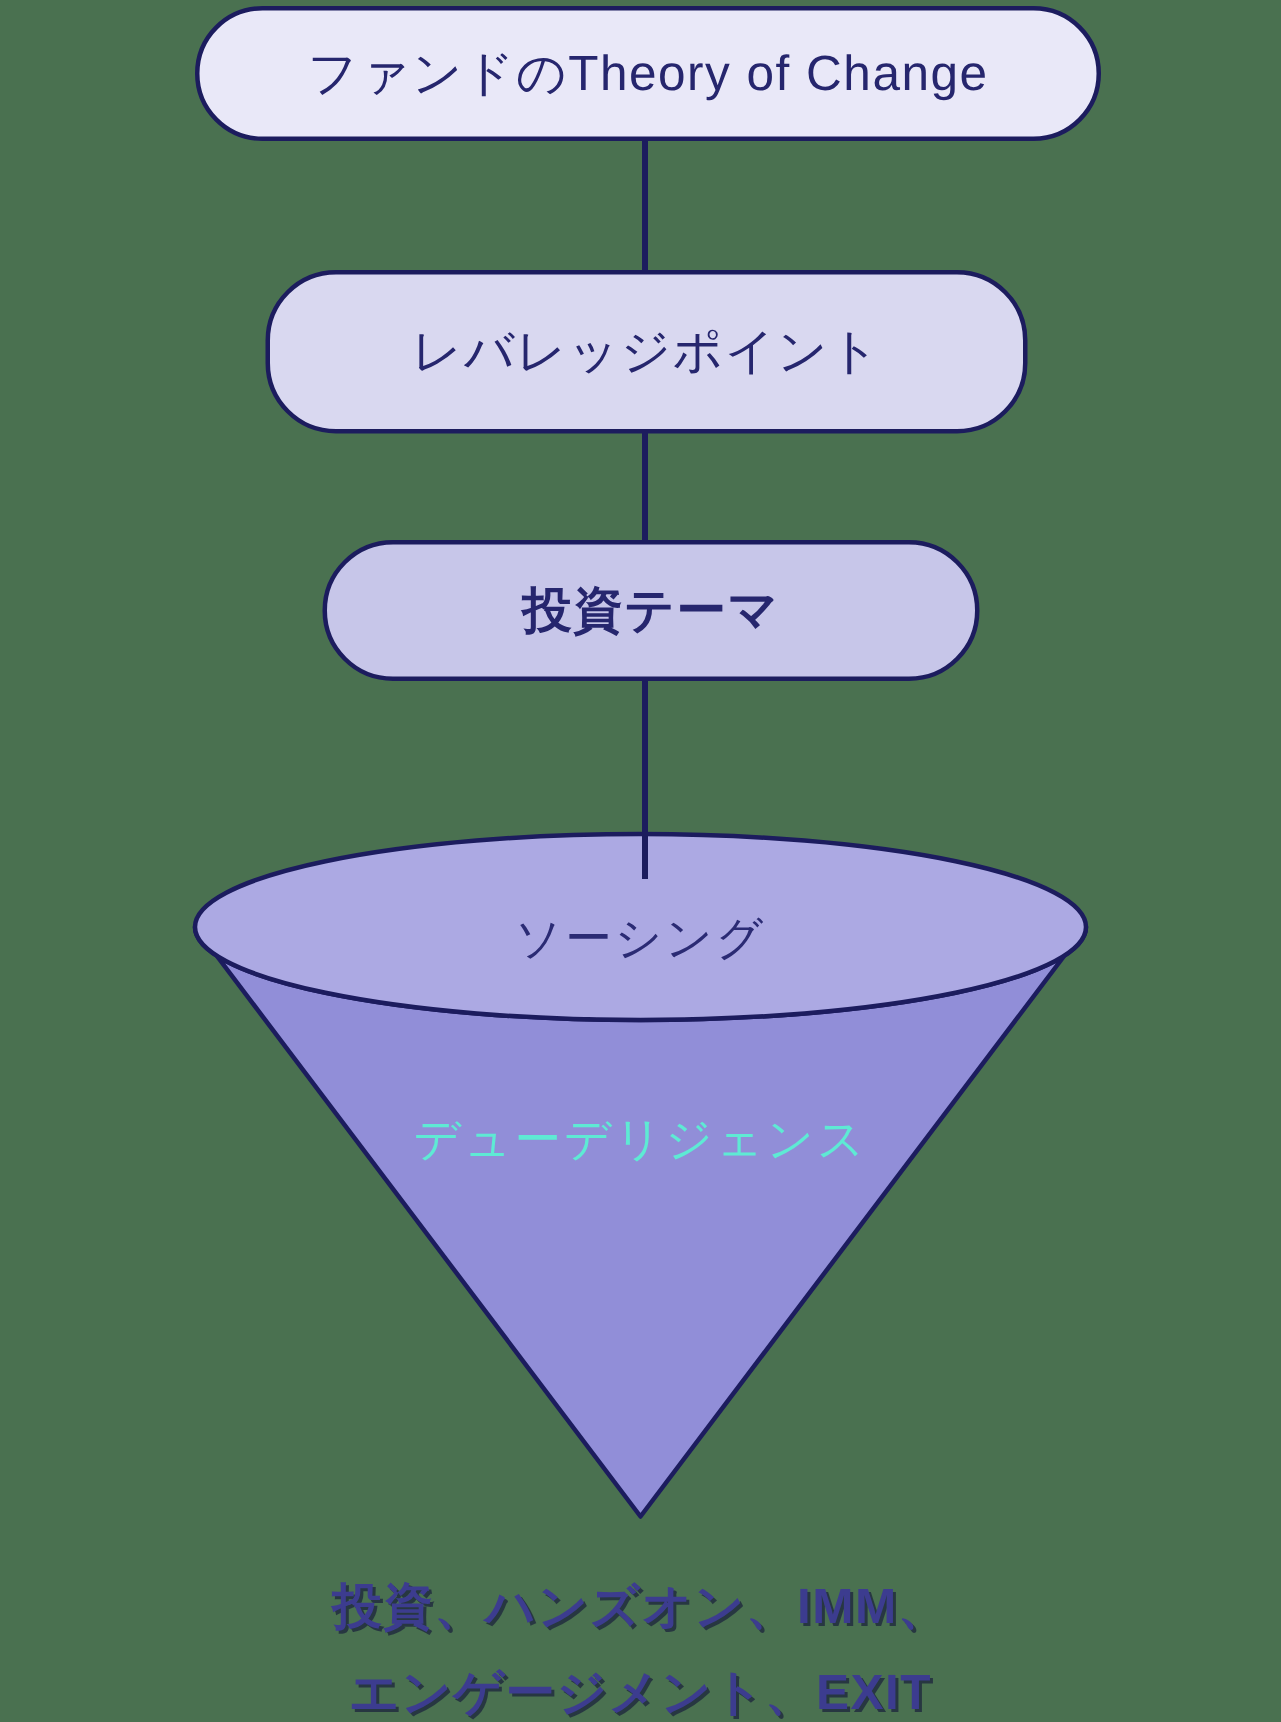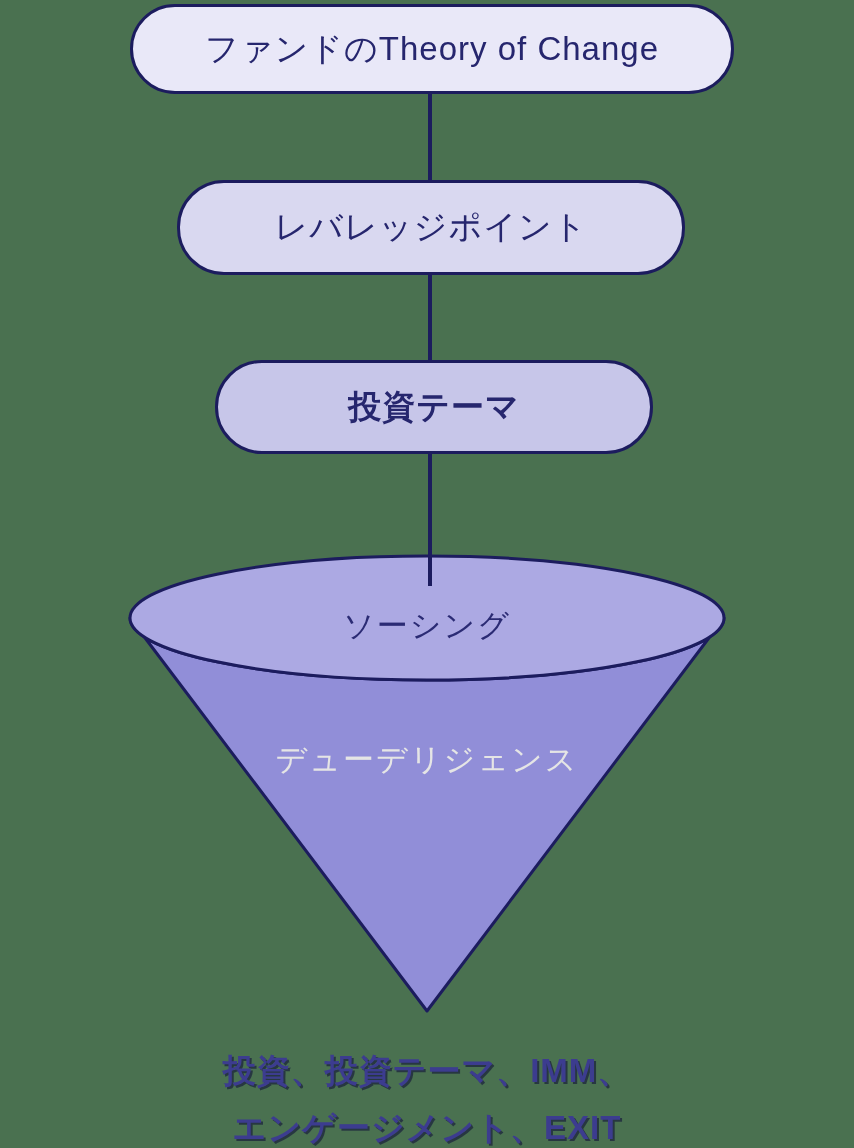--- a/index.html
+++ b/index.html
@@ -19,21 +19,21 @@
     align-items: center;
     justify-content: center;
     border: 3px solid #1c1c5e;
     box-sizing: border-box;
     font-size: 33px;
     letter-spacing: 1px;
     z-index: 3;
     white-space: nowrap;
   }
   .node1 { left: 130px; top: 4px;   width: 604px; height: 90px; border-radius: 46px; }
-  .node2 { left: 177px; top: 180px; width: 508px; height: 95px; border-radius: 47px; }
+  .node2 { left: 177px; top: 180px; width: 508px; height: 109px; border-radius: 47px; }
   .node3 { left: 215px; top: 360px; width: 438px; height: 94px; border-radius: 47px; }
 
   .connector {
     position: absolute;
     left: 430px;
     width: 4px;
     margin-left: -2px;
     z-index: 2;
   }
   .c1 { top: 93px;  height: 89px; }
@@ -92,20 +92,20 @@
     <span>ファンドのTheory of Change</span>
   </div>
   <div class="node node2" style="background-color: rgb(217, 216, 240); color: rgb(38, 38, 110); border-color: rgb(28, 28, 94);">
     <span>レバレッジポイント</span>
   </div>
   <div class="node node3" style="background-color: rgb(199, 198, 233); color: rgb(38, 38, 110); border-color: rgb(28, 28, 94); font-weight: bold;">
     <span>投資テーマ</span>
   </div>
 
   <div class="funnel-label label-sourcing" style="color: rgb(43, 43, 116);">ソーシング</div>
-  <div class="funnel-label label-dd" style="color: #e5e5e5;">デューデリジェンス</div>
+  <div class="funnel-label label-dd" style="color: #5eead4;">デューデリジェンス</div>
 
   <div class="footer" style="color: rgb(60, 60, 143);">
-    <div>投資、投資テーマ、IMM、</div>
+    <div>投資、ハンズオン、IMM、</div>
     <div>エンゲージメント、EXIT</div>
   </div>
 
 </div>
 
 </body></html>

